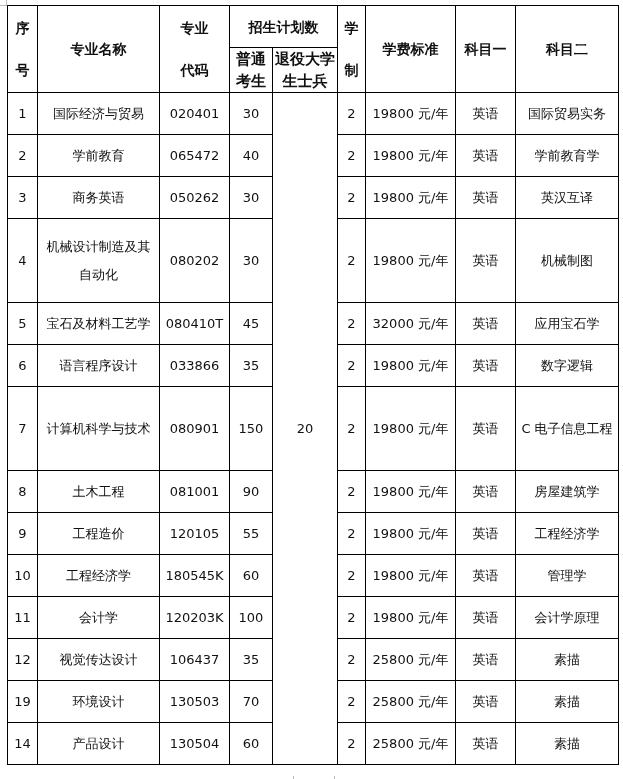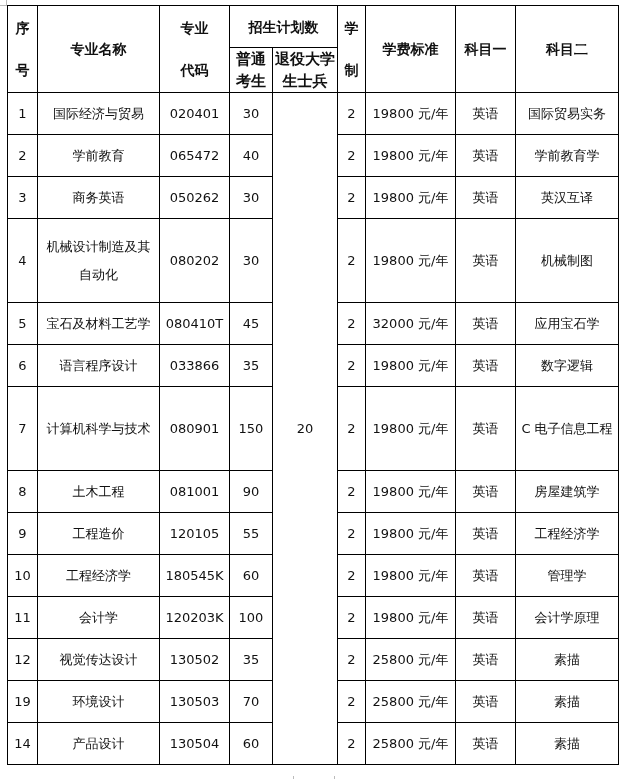--- a/index.html
+++ b/index.html
@@ -180,21 +180,21 @@
       <td>120203K</td>
       <td>100</td>
       <td>2</td>
       <td>19800 元/年</td>
       <td>英语</td>
       <td>会计学原理</td>
     </tr>
     <tr class="r">
       <td>12</td>
       <td class="name">视觉传达设计</td>
-      <td>130502</td>
+      <td>106437</td>
       <td>35</td>
       <td>2</td>
       <td>25800 元/年</td>
       <td>英语</td>
       <td>素描</td>
     </tr>
     <tr class="r">
       <td>19</td>
       <td class="name">环境设计</td>
       <td>130503</td>

